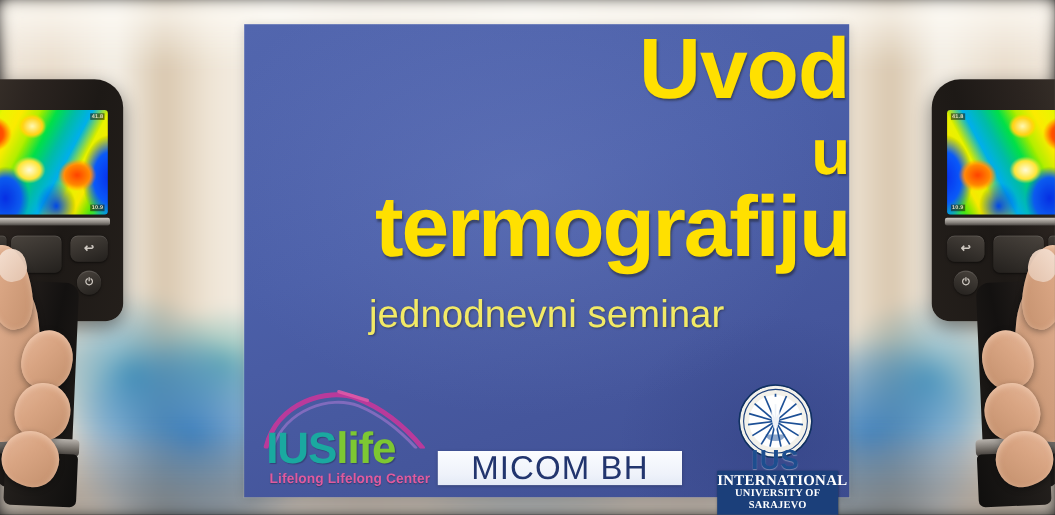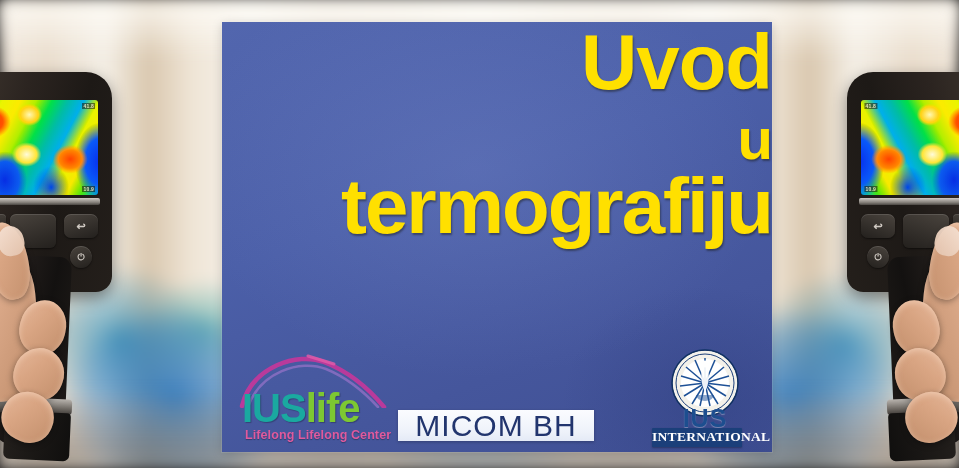--- a/index.html
+++ b/index.html
@@ -182,40 +182,40 @@
   .iuslife-word .ius{color:#1aa9a0;text-shadow:1px 1px 1px rgba(0,0,0,.25);}
   .iuslife-word .life{color:#7dc832;text-shadow:1px 1px 1px rgba(0,0,0,.25);}
   .iuslife-tag{
     position:absolute;left:9px;top:78px;
     color:#e05a9e;font-size:12.5px;font-weight:600;letter-spacing:.1px;white-space:nowrap;
     text-shadow:0 1px 1px rgba(0,0,0,.3);
   }
 
   
   .micom{
-    position:absolute;left:176px;top:66px;width:196px;height:31px;
+    position:absolute;left:176px;top:66px;width:222px;height:31px;
     background:linear-gradient(180deg,#fbfcff 0%,#eef2fa 70%,#e4eaf6 100%);
     box-shadow:0 1px 3px rgba(0,0,0,.25);
     display:flex;align-items:center;justify-content:center;
   }
   .micom span{
     color:#22356e;font-size:30px;font-weight:400;letter-spacing:1px;
     white-space:nowrap;font-family:"Liberation Sans",sans-serif;
   }
 
   
   .ius-logo{position:absolute;left:430px;top:4px;width:106px;height:104px;}
   .seal{position:absolute;left:18px;top:0;width:70px;height:70px;}
   .ius-abbr{
     position:absolute;left:0;right:0;top:56px;text-align:center;
     color:#1d4e8f;font-size:25px;font-weight:700;letter-spacing:1px;
     text-shadow:0 1px 1px rgba(255,255,255,.35);
   }
   .ius-bar{
-    position:absolute;left:0;top:80px;width:90px;padding:2px 0 3px;
+    position:absolute;left:0;top:80px;width:110px;padding:2px 0 3px;
     background:#1b3f7a;text-align:center;border-radius:1px;
     box-shadow:0 1px 2px rgba(0,0,0,.3);
   }
   .ius-bar .l1{
     display:block;color:#ffffff;font-size:13.5px;font-weight:700;letter-spacing:.3px;
     font-family:"Liberation Serif",serif;line-height:1.05;
   }
   .ius-bar .l2{
     display:block;color:#ffffff;font-size:9.5px;font-weight:700;letter-spacing:.2px;
     font-family:"Liberation Serif",serif;line-height:1.15;
@@ -288,20 +288,21 @@
       <div class="finger f3"></div>
       <div class="finger f4"></div>
     </div>
   </div>
 
   <div class="panel">
 
     <div class="title t1">Uvod</div>
     <div class="title t2">u</div>
     <div class="title t3">termografiju</div>
+    <div class="subtitle">jednodnevni seminar</div>
 
     <div class="logo-row">
 
       <div class="iuslife">
         <div class="arc">
           <svg width="152" height="58" viewBox="0 0 152 58">
             <path d="M4 56 C14 16, 60 2, 86 12 C112 22, 132 40, 146 57" fill="none" stroke="#c0399b" stroke-width="4.5" stroke-linecap="round" opacity=".95"></path>
             <path d="M10 57 C22 22, 62 9, 88 19 C110 28, 128 44, 140 57" fill="none" stroke="#8e6fc4" stroke-width="2.6" stroke-linecap="round" opacity=".8"></path>
             <path d="M70 6 L96 14" fill="none" stroke="#e05aa8" stroke-width="3" stroke-linecap="round" opacity=".85"></path>
           </svg>
@@ -341,18 +342,19 @@
             </g>
             <path d="M35 14 C30 22, 30 34, 35 44 C40 34, 40 22, 35 14 Z" fill="#ffffff" opacity=".92"></path>
             <circle cx="35" cy="16" r="3.4" fill="#ffffff"></circle>
             <path d="M35 47 m-9 0 a9 6 0 1 0 18 0 z" fill="#1d5096" opacity=".5"></path>
             <circle cx="35" cy="35" r="33" fill="none" stroke="#12305e" stroke-width="1.1"></circle>
           </svg>
         </div>
         <div class="ius-abbr">IUS</div>
         <div class="ius-bar">
           <span class="l1">INTERNATIONAL</span>
+          <span class="l2">UNIVERSITY OF SARAJEVO</span>
         </div>
       </div>
 
     </div>
   </div>
 </div>
 
 </body></html>

